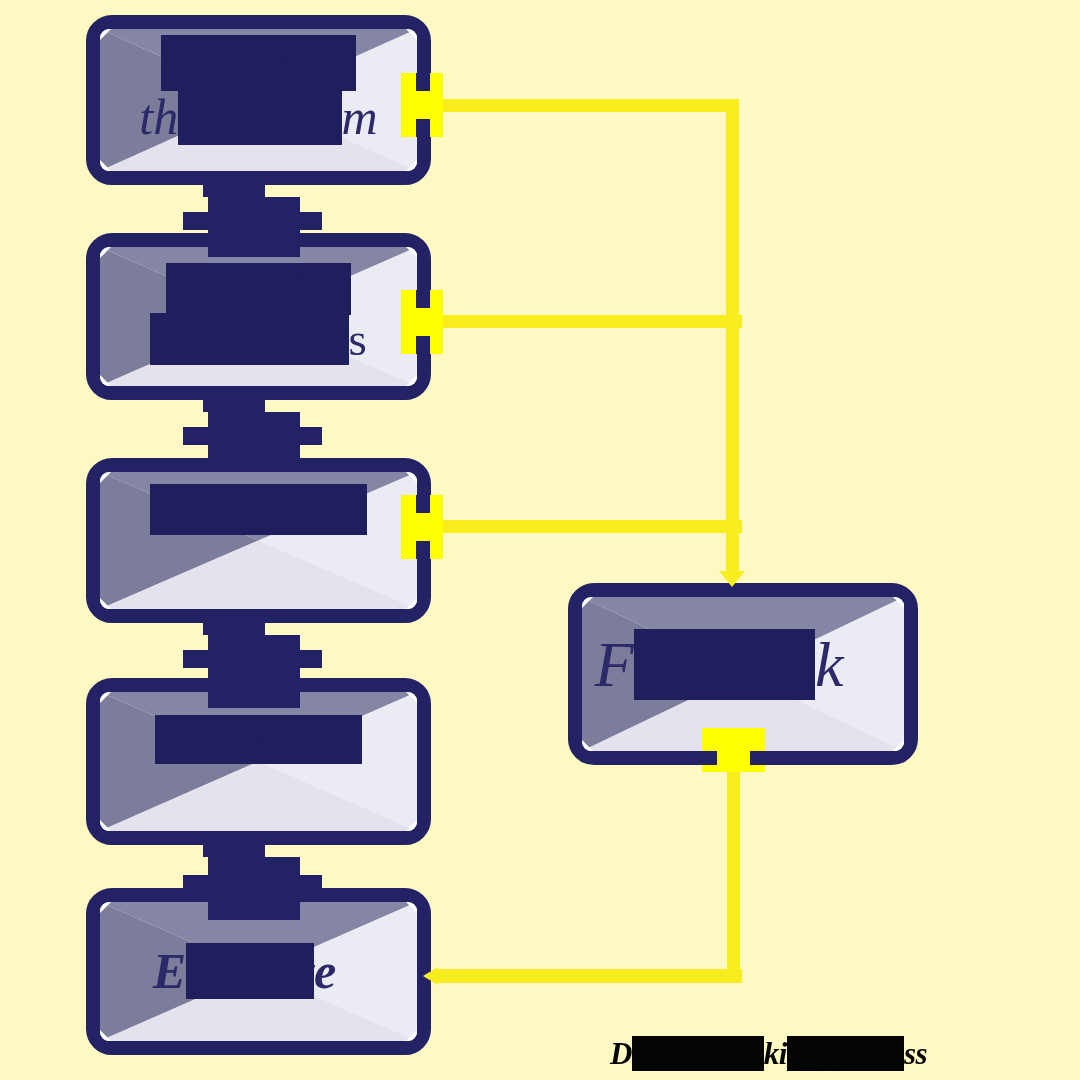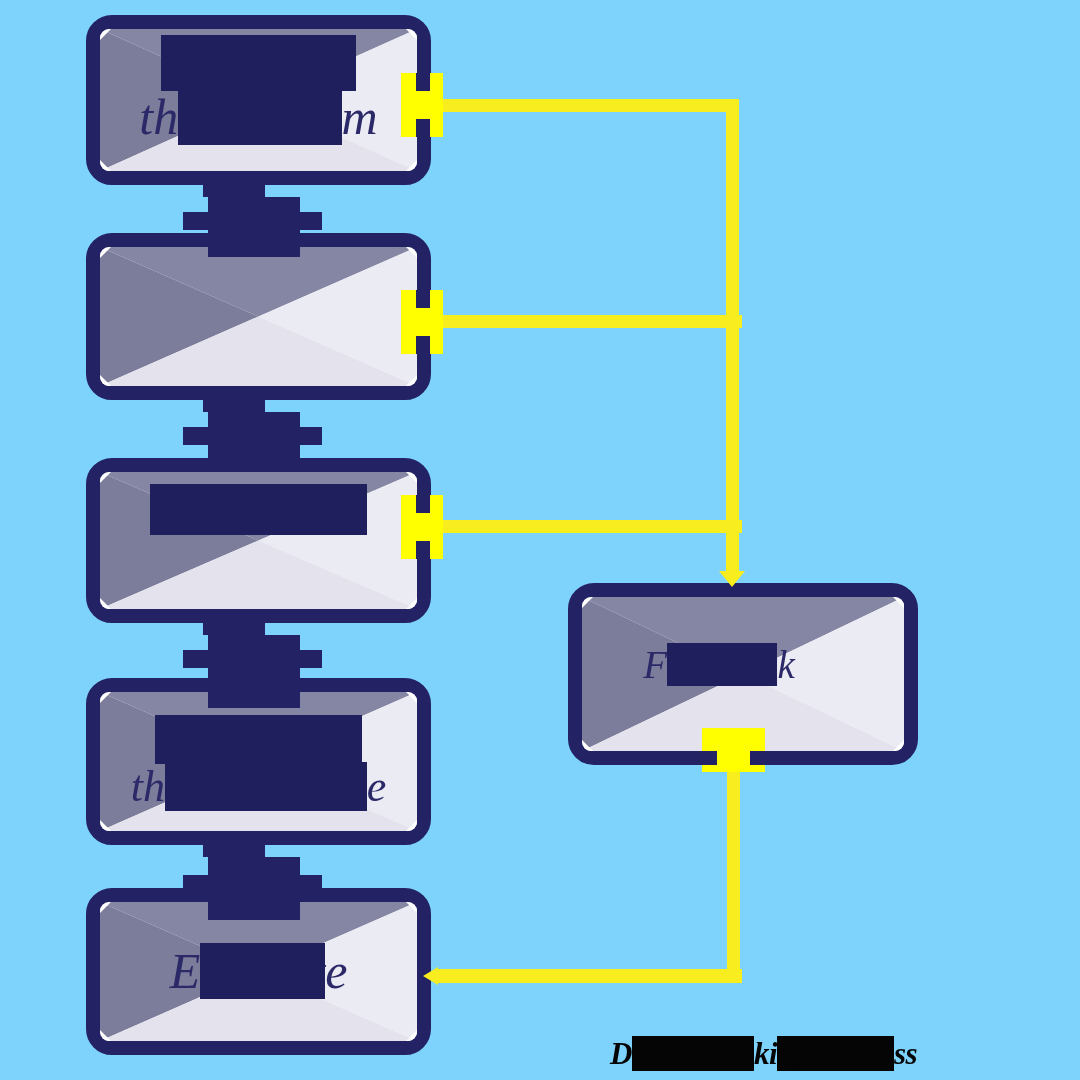--- a/index.html
+++ b/index.html
@@ -1,16 +1,16 @@
 <!DOCTYPE html>
 <html style="--navy: #232264; --redaction: #201F5D; --text_navy: #2B2968; --yellow_plug: #FFFF00; --yellow_line: #F8ED1E; --bevel_top: #8486A3; --bevel_left: #7C7D9B; --bevel_right: #EBEBF3; --bevel_bottom: #E4E2EC; --caption_text: #050505;"><head>
 <meta charset="utf-8">
 <style>
   html,body{margin:0;padding:0;background:#fff;}
-  #canvas{position:relative;width:1080px;height:1080px;background:#7dd3fc;overflow:hidden;
+  #canvas{position:relative;width:1080px;height:1080px;background:#fef9c3;overflow:hidden;
           font-family:"Liberation Serif","DejaVu Serif",serif;}
   
   .pbox{position:absolute;width:345px;border:14px solid var(--navy);border-radius:26px;background:#fff;box-sizing:border-box;}
   .bevel{position:absolute;inset:0;border-radius:9px;overflow:hidden;}
   .face{position:absolute;inset:0;}
   .face-top{clip-path:polygon(0 0,100% 0,50% 50%);background:var(--bevel_top);}
   .face-right{clip-path:polygon(100% 0,100% 100%,50% 50%);background:var(--bevel_right);}
   .face-bottom{clip-path:polygon(0 100%,100% 100%,50% 50%);background:var(--bevel_bottom);}
   .face-left{clip-path:polygon(0 0,0 100%,50% 50%);background:var(--bevel_left);}
   .notch{position:absolute;width:11px;height:11px;background:#ffffff;}
@@ -114,31 +114,34 @@
       <div class="notch notch-tr"></div>
       <div class="notch notch-bl"></div>
       <div class="notch notch-br"></div>
     </div>
   </div>
 
   <div class="boxtext it" style="left:100px;top:36px;font-size:50px;line-height:54px;">
       <div><span class="redacted">&nbsp;&nbsp;Define&nbsp;&nbsp;&nbsp;</span></div>
       <div><span>th</span><span class="redacted">e proble</span><span>m</span></div>
     </div>
+  <div class="boxtext" style="left:100px;top:264px;font-size:47px;line-height:50px;">
+      <div><span class="redacted">&nbsp;Identify&nbsp;&nbsp;</span></div>
+      <div><span class="redacted">alternative</span><span>s</span></div>
+    </div>
   <div class="boxtext" style="left:100px;top:486px;font-size:46px;line-height:47px;">
       <div><span class="redacted">&nbsp;alternative&nbsp;</span></div>
     </div>
   <div class="boxtext it" style="left:100px;top:716px;font-size:44px;line-height:47px;">
       <div><span class="redacted">&nbsp;Implement&nbsp;</span></div>
-      <div><span>th</span><span class="redacted">e alternativ</span><span>e</span></div>
-    </div>
-  <div class="boxtext it" style="left:100px;top:944px;font-size:50px;line-height:54px;">
+    </div>
+  <div class="boxtext it" style="left:86px;top:944px;font-size:50px;line-height:54px;font-weight:bold;">
       <div><span>E</span><span class="redacted">valuat</span><span>e</span></div>
     </div>
-  <div class="boxtext it" style="left:582px;top:638px;width:274px;font-size:39px;line-height:54px;">
+  <div class="boxtext it" style="left:582px;top:638px;width:274px;font-size:64px;line-height:54px;">
       <div><span>F</span><span class="redacted">eedbac</span><span>k</span></div>
     </div>
 
   <div>
     <div class="navy" style="left:203px;top:180px;width:62px;height:17px;"></div>
     <div class="navy" style="left:208px;top:197px;width:92px;height:60px;"></div>
     <div class="navy" style="left:183px;top:212px;width:25px;height:18px;"></div>
     <div class="navy" style="left:300px;top:212px;width:22px;height:18px;"></div>
   </div>
   <div>
@@ -184,15 +187,15 @@
     <div class="yslot" style="left:416px;top:495px;width:14px;height:18px;"></div>
     <div class="yslot" style="left:416px;top:541px;width:14px;height:18px;"></div>
   </div>
   <div>
     <div class="yplug" style="left:702px;top:728px;width:63px;height:44px;"></div>
     <div class="yslot" style="left:702px;top:751px;width:15px;height:14px;"></div>
     <div class="yslot" style="left:750px;top:751px;width:15px;height:14px;"></div>
   </div>
 
   <div class="caption">
-      <div><span>D</span><span class="redacted">valuat ma</span><span>ki</span><span class="redacted">ng proble</span><span>ss</span></div>
+      <div><span>D</span><span class="redacted">ecision ma</span><span>ki</span><span class="redacted">ng proble</span><span>ss</span></div>
     </div>
 </div>
 
 </body></html>

